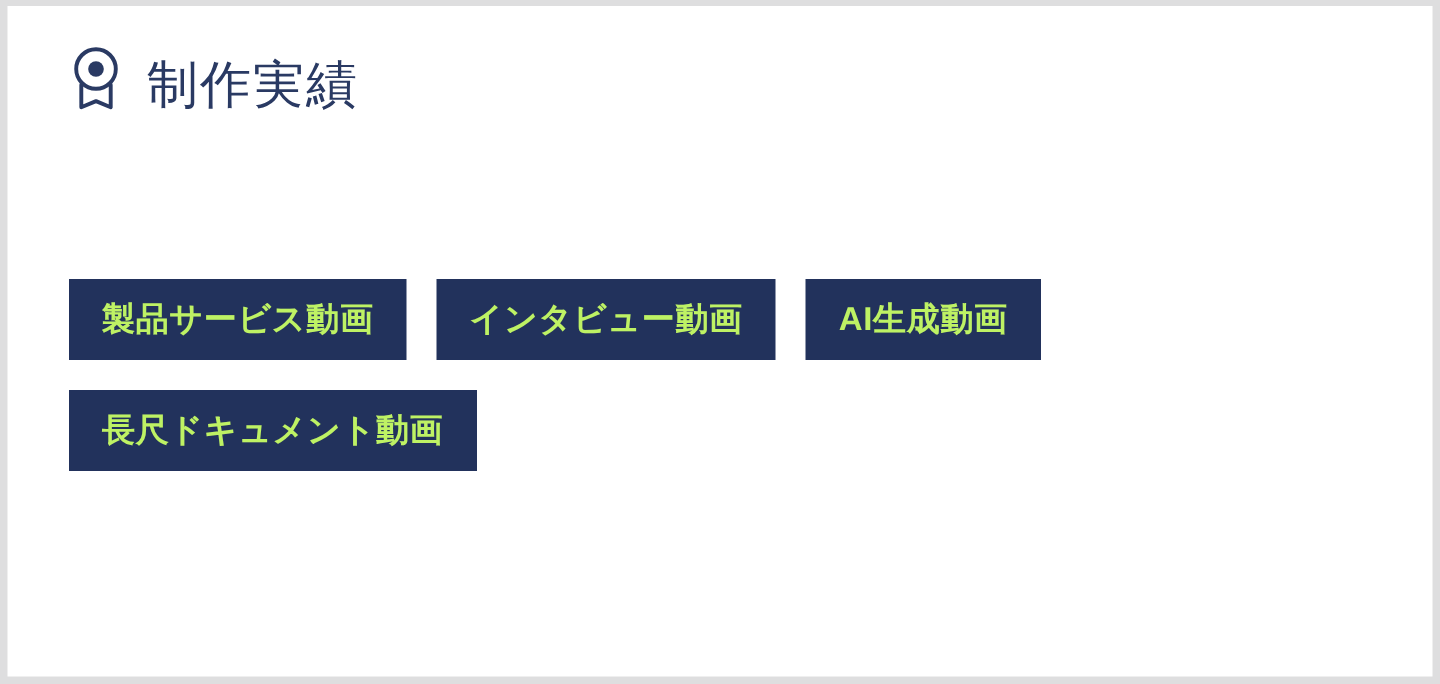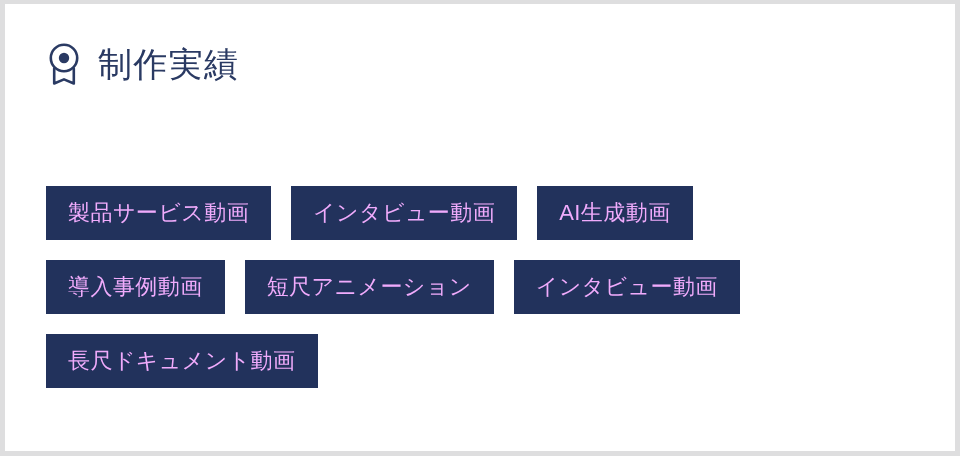--- a/index.html
+++ b/index.html
@@ -18,23 +18,23 @@
     left: 5px;
     top: 4px;
     width: 950px;
     height: 447px;
     background: #ffffff;
     box-sizing: border-box;
   }
   .header {
     position: absolute;
     left: 41px;
-    top: 38px;
+    top: 26px;
     display: flex;
-    align-items: center;
+    align-items: flex-end;
     gap: 16px;
   }
   .medal-icon {
     width: 36px;
     height: 44px;
     display: block;
     flex: 0 0 auto;
   }
   .page-title {
     font-size: 34px;
@@ -53,23 +53,23 @@
   .tag-row {
     display: flex;
     align-items: flex-start;
     margin-bottom: 20px;
   }
   .tag-row:last-child {
     margin-bottom: 0;
   }
   .tag {
     background: #22325c;
-    color: #f0abfc;
+    color: #bef264;
     font-size: 22px;
-    font-weight: 400;
+    font-weight: 700;
     line-height: 1;
     height: 54px;
     display: flex;
     align-items: center;
     justify-content: center;
     padding: 0 22px;
     margin-right: 20px;
     box-sizing: border-box;
     letter-spacing: 0.02em;
     white-space: nowrap;
@@ -96,25 +96,20 @@
   </div>
 
   <div class="tag-rows">
 
     <div class="tag-row">
       <span class="tag">製品サービス動画</span>
       <span class="tag">インタビュー動画</span>
       <span class="tag">AI生成動画</span>
     </div>
 
-    <div class="tag-row">
-      <span class="tag">導入事例動画</span>
-      <span class="tag">短尺アニメーション</span>
-      <span class="tag">インタビュー動画</span>
-    </div>
 
     <div class="tag-row">
       <span class="tag">長尺ドキュメント動画</span>
     </div>
 
   </div>
 
 </div>
 
 </body></html>

